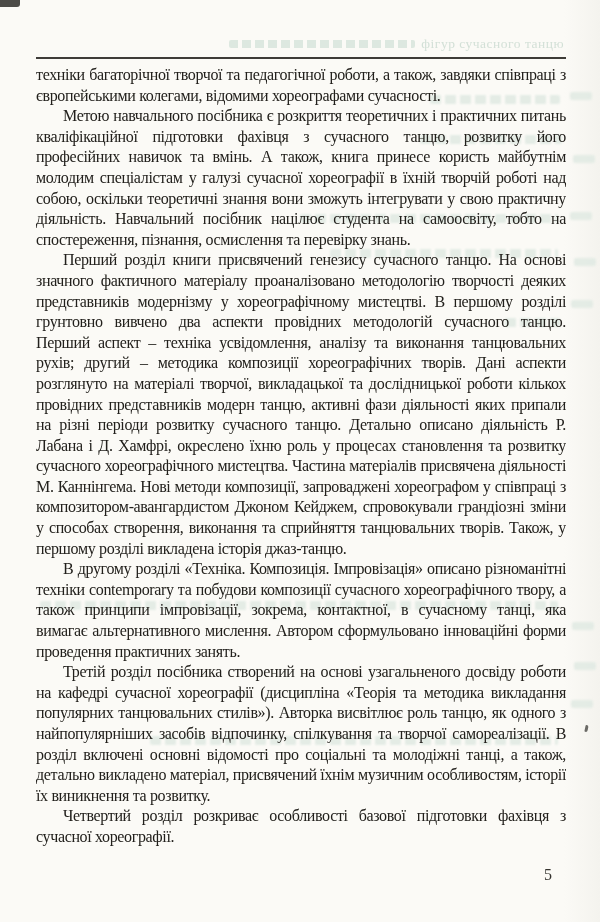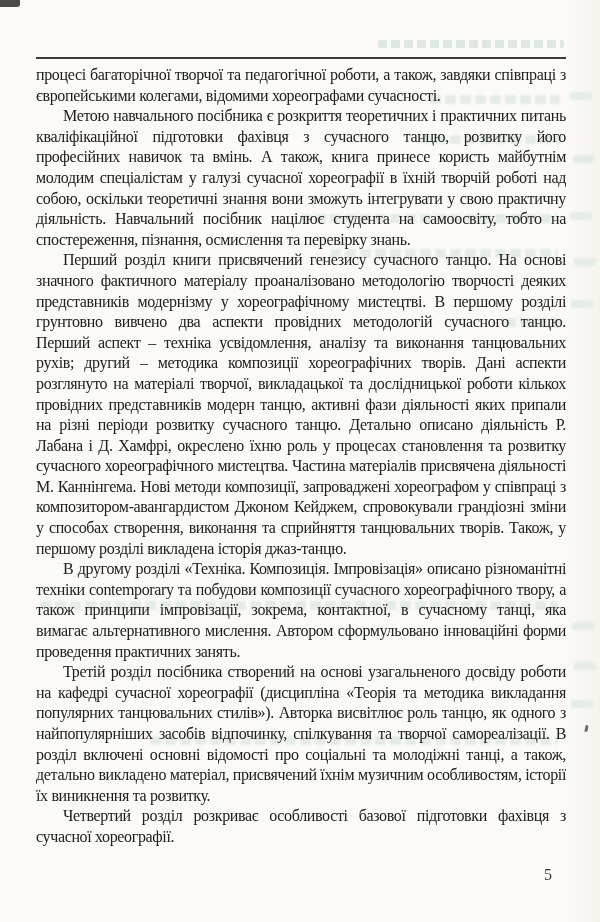--- a/index.html
+++ b/index.html
@@ -117,20 +117,21 @@
 </style>
 </head>
 <body>
 
 <div class="page">
 
   <div class="corner-artifact"></div>
 
   <div class="ghost-header">
     <span class="illegible-bar"></span>
+    <span>фігур сучасного танцю</span>
   </div>
 
   <div class="page-rule"></div>
 
   <div class="ghost-line" style="left:430px; top:95px;  width:130px;"></div>
   <div class="ghost-line" style="left:420px; top:135px; width:142px;"></div>
   <div class="ghost-line" style="left:300px; top:214px; width:258px;"></div>
   <div class="ghost-line" style="left:330px; top:249px; width:228px;"></div>
   <div class="ghost-line" style="left:505px; top:318px; width:55px;"></div>
   <div class="ghost-line" style="left:40px;  top:601px; width:518px;"></div>
@@ -141,21 +142,21 @@
   <div class="ghost-tick" style="left:570px; top:212px;"></div>
   <div class="ghost-tick" style="left:574px; top:258px;"></div>
   <div class="ghost-tick" style="left:571px; top:300px;"></div>
   <div class="ghost-tick" style="left:572px; top:622px;"></div>
   <div class="ghost-tick" style="left:574px; top:662px;"></div>
   <div class="ghost-tick" style="left:571px; top:700px;"></div>
 
   <div class="ink-speck"></div>
 
   <div class="body-text">
-      <p class="">процесі багаторічної творчої та педагогічної роботи, а також, завдяки співпраці з європейськими колегами, відомими хореографами сучасності.</p>
+      <p class="">техніки багаторічної творчої та педагогічної роботи, а також, завдяки співпраці з європейськими колегами, відомими хореографами сучасності.</p>
       <p class="indent">Метою навчального посібника є розкриття теоретичних і практичних питань кваліфікаційної підготовки фахівця з сучасного танцю, розвитку його професійних навичок та вмінь. А також, книга принесе користь майбутнім молодим спеціалістам у галузі сучасної хореографії в їхній творчій роботі над собою, оскільки теоретичні знання вони зможуть інтегрувати у свою практичну діяльність. Навчальний посібник націлює студента на самоосвіту, тобто на спостереження, пізнання, осмислення та перевірку знань.</p>
       <p class="indent">Перший розділ книги присвячений генезису сучасного танцю. На основі значного фактичного матеріалу проаналізовано методологію творчості деяких представників модернізму у хореографічному мистецтві. В першому розділі грунтовно вивчено два аспекти провідних методологій сучасного танцю. Перший аспект – техніка усвідомлення, аналізу та виконання танцювальних рухів; другий – методика композиції хореографічних творів. Дані аспекти розглянуто на матеріалі творчої, викладацької та дослідницької роботи кількох провідних представників модерн танцю, активні фази діяльності яких припали на різні періоди розвитку сучасного танцю. Детально описано діяльність Р. Лабана і Д. Хамфрі, окреслено їхню роль у процесах становлення та розвитку сучасного хореографічного мистецтва. Частина матеріалів присвячена діяльності М. Каннінгема. Нові методи композиції, запроваджені хореографом у співпраці з композитором-авангардистом Джоном Кейджем, спровокували грандіозні зміни у способах створення, виконання та сприйняття танцювальних творів. Також, у першому розділі викладена історія джаз-танцю.</p>
       <p class="indent">В другому розділі «Техніка. Композиція. Імпровізація» описано різноманітні техніки contemporary та побудови композиції сучасного хореографічного твору, а також принципи імпровізації, зокрема, контактної, в сучасному танці, яка вимагає альтернативного мислення. Автором сформульовано інноваційні форми проведення практичних занять.</p>
       <p class="indent">Третій розділ посібника створений на основі узагальненого досвіду роботи на кафедрі сучасної хореографії (дисципліна «Теорія та методика викладання популярних танцювальних стилів»). Авторка висвітлює роль танцю, як одного з найпопулярніших засобів відпочинку, спілкування та творчої самореалізації. В розділ включені основні відомості про соціальні та молодіжні танці, а також, детально викладено матеріал, присвячений їхнім музичним особливостям, історії їх виникнення та розвитку.</p>
       <p class="indent">Четвертий розділ розкриває особливості базової підготовки фахівця з сучасної хореографії.</p>
     </div>
 
   <div class="page-number">5</div>
 
 </div>

